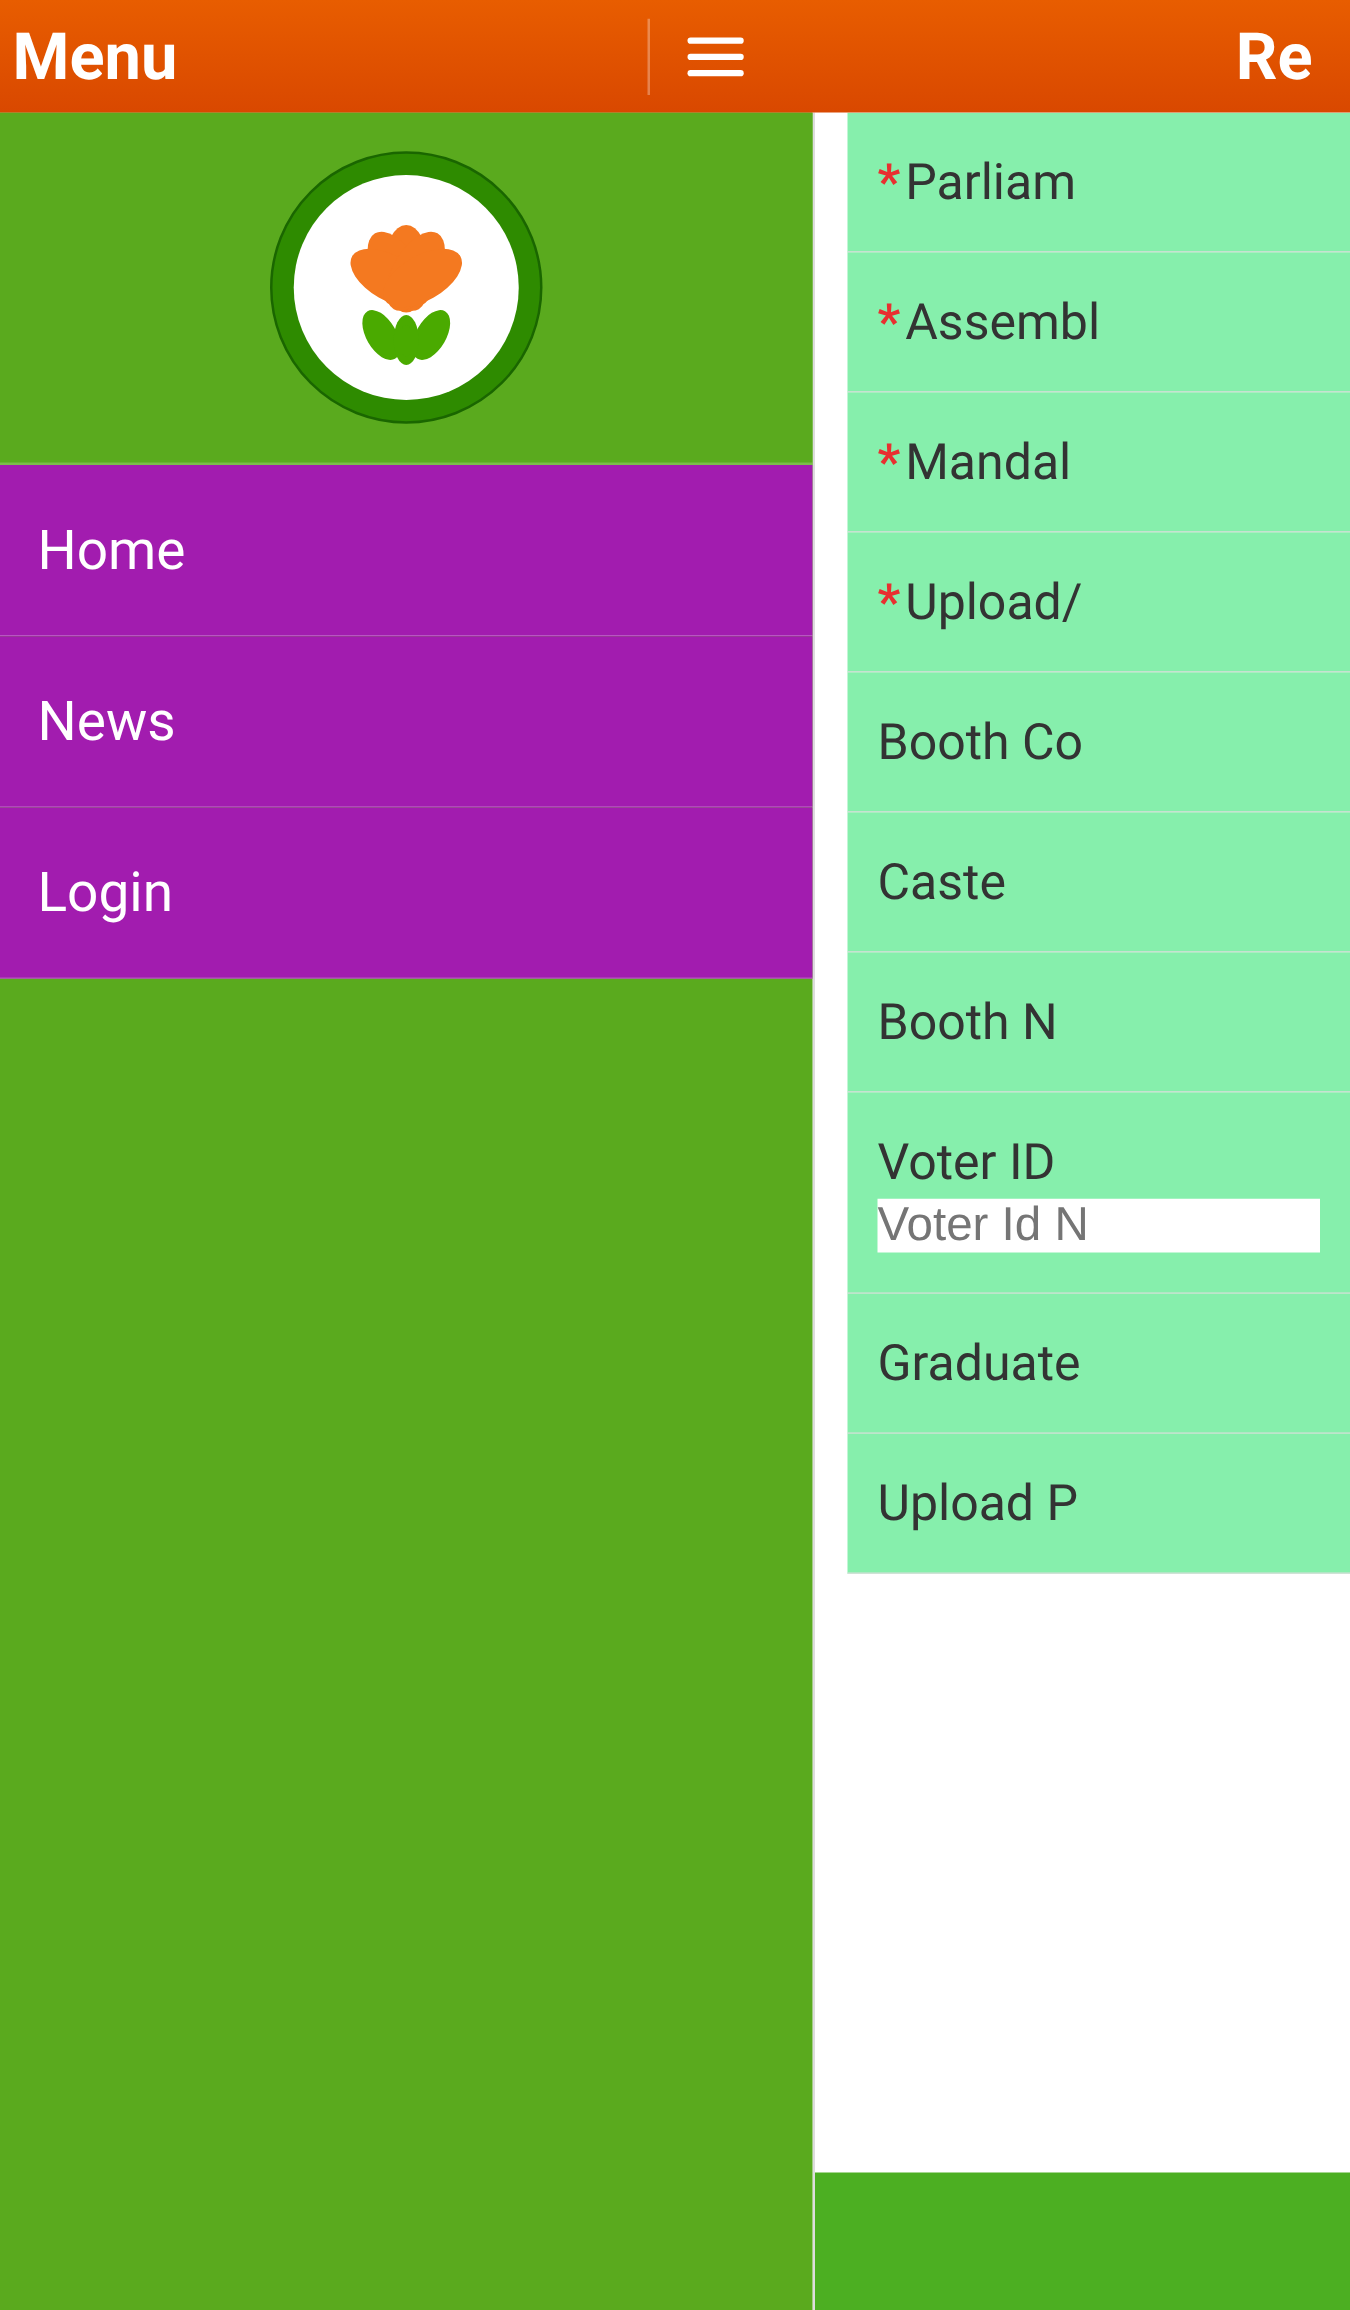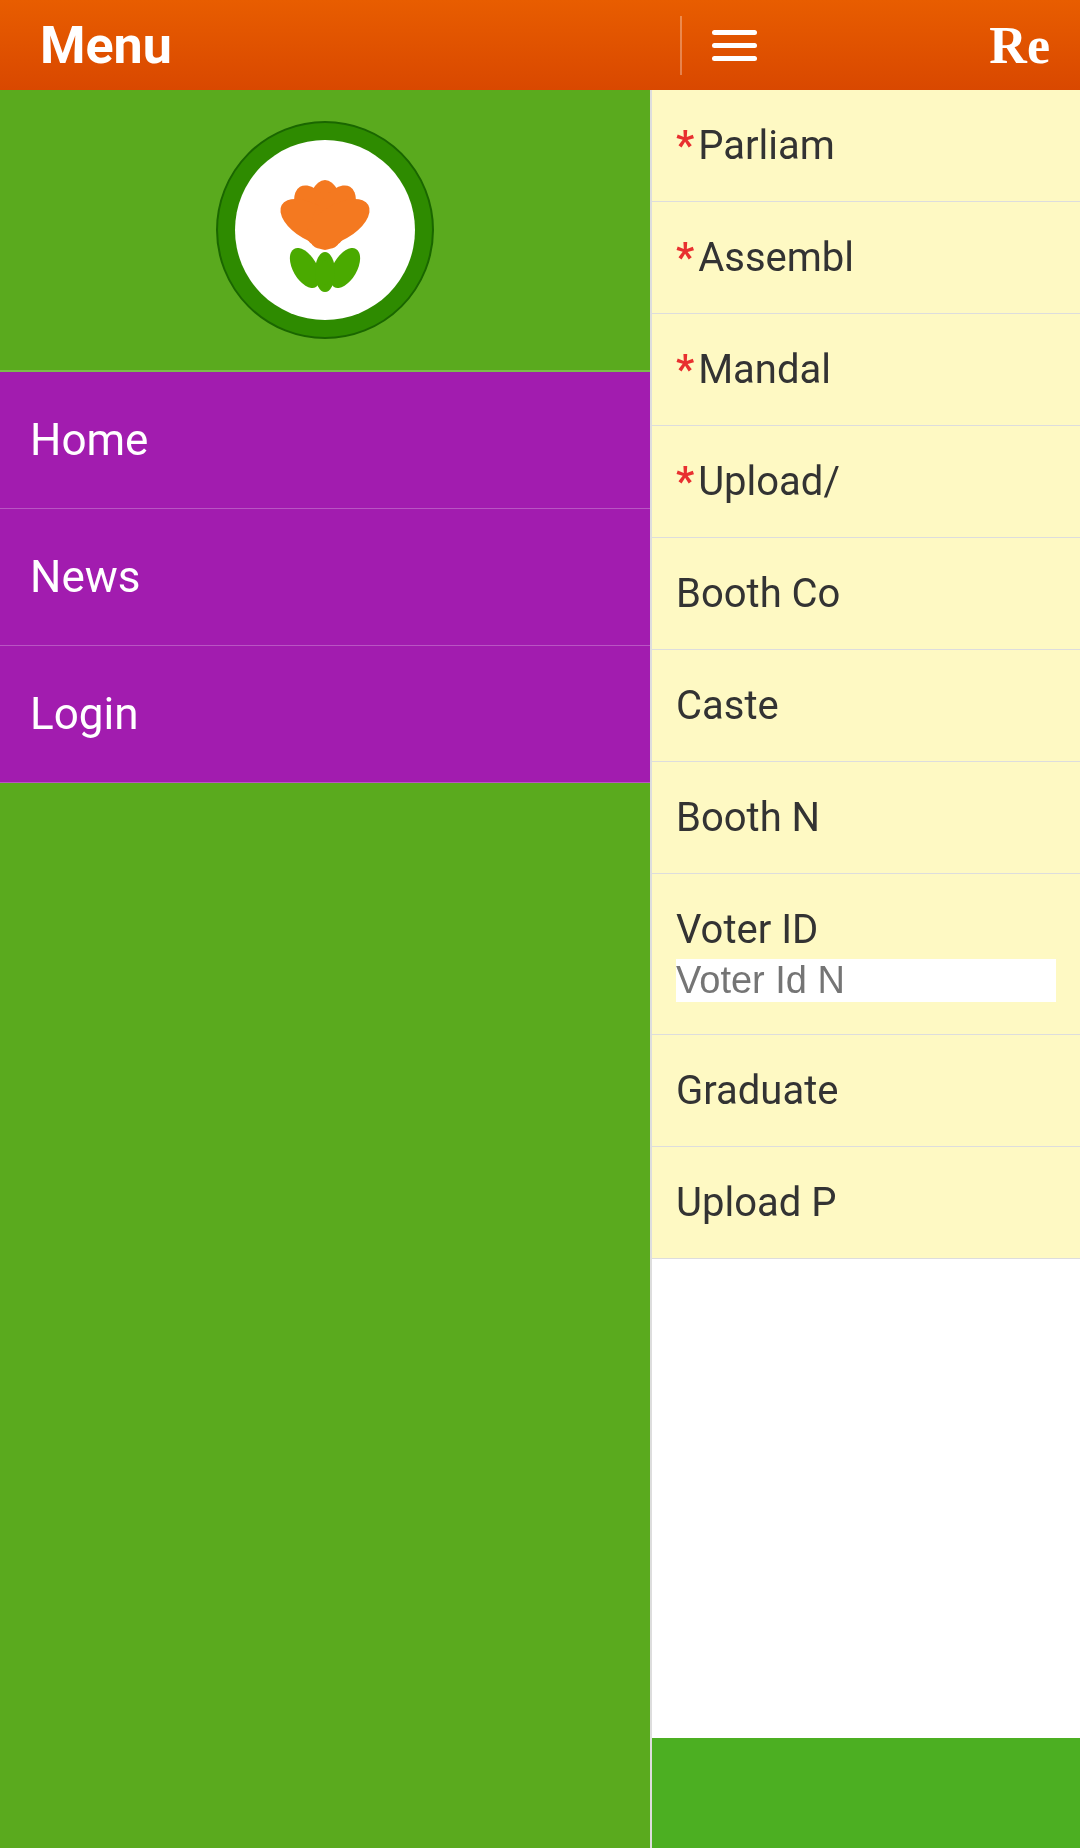--- a/index.html
+++ b/index.html
@@ -16,24 +16,23 @@
     .header {
       position: absolute;
       top: 0; left: 0; right: 0;
       height: 90px;
       background: linear-gradient(to bottom, #e85d00, #d94800);
       display: flex;
       align-items: center;
       z-index: 100;
     }
     .header-menu-section {
-      width: 680px;
+      width: 518px;
       display: flex;
       align-items: flex-end;
-      padding-left: 30px;
     }
     .header-title {
       font-size: 52px;
       font-weight: bold;
       color: white;
       margin-left: 10px;
     }
     .header-right-section {
       flex: 1;
       display: flex;
@@ -52,21 +51,20 @@
       display: block;
       width: 45px;
       height: 5px;
       background: white;
       border-radius: 3px;
     }
     .header-re-text {
       font-size: 52px;
       font-weight: bold;
       color: white;
-      font-family: Liberation Serif, serif;
     }
 
     
     .sidebar {
       position: absolute;
       top: 90px;
       left: 0;
       width: 650px;
       bottom: 0;
       background: #5aaa1e;
@@ -108,21 +106,22 @@
       bottom: 0;
       background: white;
       overflow: hidden;
       border-left: 2px solid #ddd;
     }
     .form-field {
       padding: 32px 24px;
       border-bottom: 1.5px solid #ddd;
       font-size: 40px;
       color: #333;
-      background: #fef9c3;
+      background: #86efac;
+      margin-left: 26px;
     }
     .form-field.required .asterisk {
       color: #e83030;
       font-weight: bold;
       margin-right: 4px;
     }
     .form-field .field-label {
       display: inline;
     }
     .form-field .field-input {

